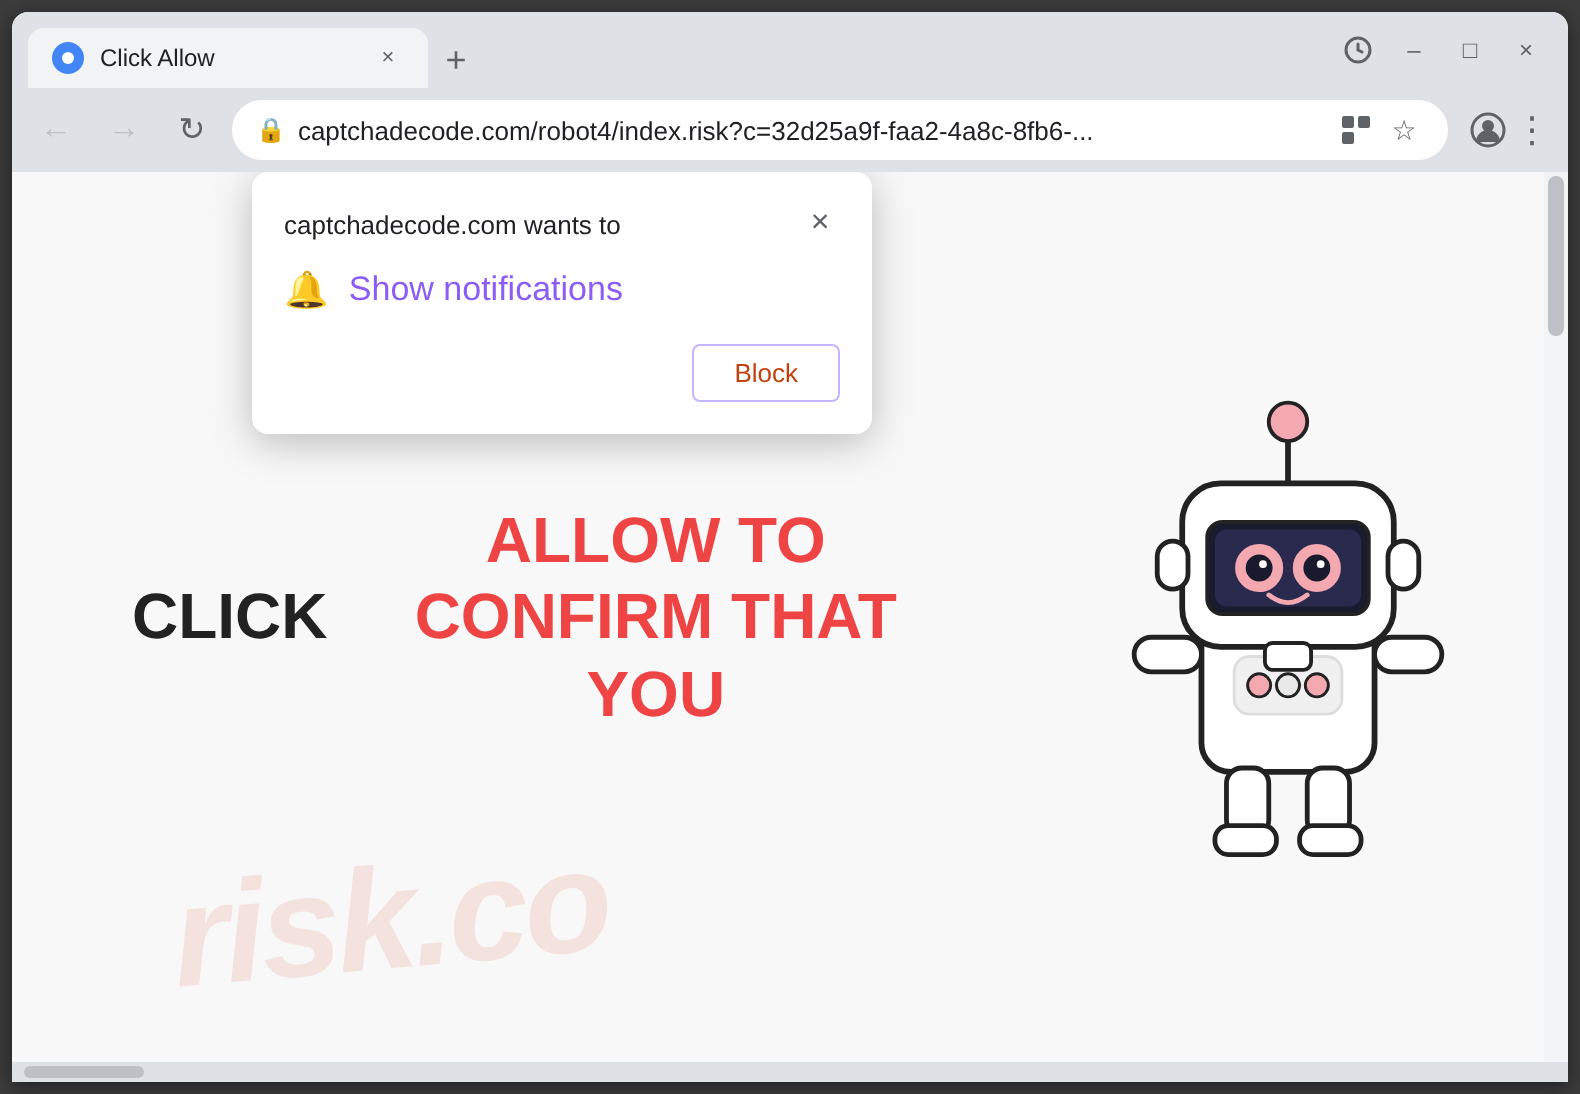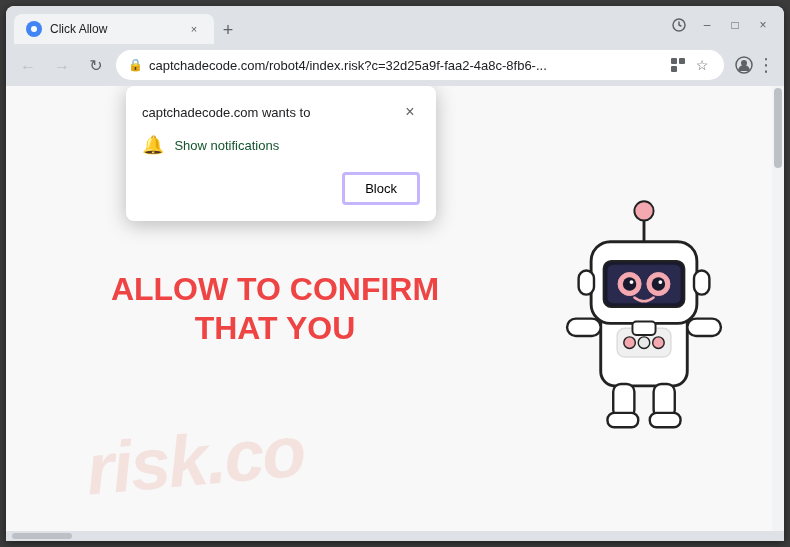--- a/index.html
+++ b/index.html
@@ -302,22 +302,22 @@
       gap: 10px;
       margin-bottom: 16px;
     }
 
     .bell-icon {
       color: #5f6368;
       font-size: 18px;
     }
 
     .permission-text {
-      font-size: 13px;
-      color: #14532d;
+      font-size: 17px;
+      color: #8b5cf6;
     }
 
     .popup-buttons {
       display: flex;
       justify-content: flex-end;
       gap: 8px;
     }
 
     .btn-allow {
       padding: 6px 20px;
@@ -325,24 +325,24 @@
       border-radius: 4px;
       background: white;
       color: #1a73e8;
       font-size: 13px;
       font-weight: 500;
       cursor: pointer;
     }
 
     .btn-block {
       padding: 6px 20px;
-      border: 3px solid #c4b5fd;
+      border: 1px solid #c4b5fd;
       border-radius: 4px;
       background: white;
-      color: #000000;
+      color: #c2410c;
       font-size: 13px;
       font-weight: 500;
       cursor: pointer;
     }
 
     
     .scrollbar {
       position: absolute;
       right: 0;
       top: 0;
@@ -445,20 +445,21 @@
   </div>
 
   <div class="content-area">
 
     <div class="watermark">risk.co</div>
 
     <div class="page-content">
       <div class="main-text-area">
         <div class="robot-text">
           <div style="display:flex;align-items:center;gap:8px;">
+            <span>CLICK</span>
             <span style="color:#ef4444;"> ALLOW TO CONFIRM THAT YOU</span>
           </div>
         </div>
       </div>
 
       <div class="robot-container">
         <svg class="robot-svg" viewBox="0 0 200 260">
 
           <rect x="55" y="130" width="90" height="80" rx="15" fill="white" stroke="#222" stroke-width="3"></rect>
 

